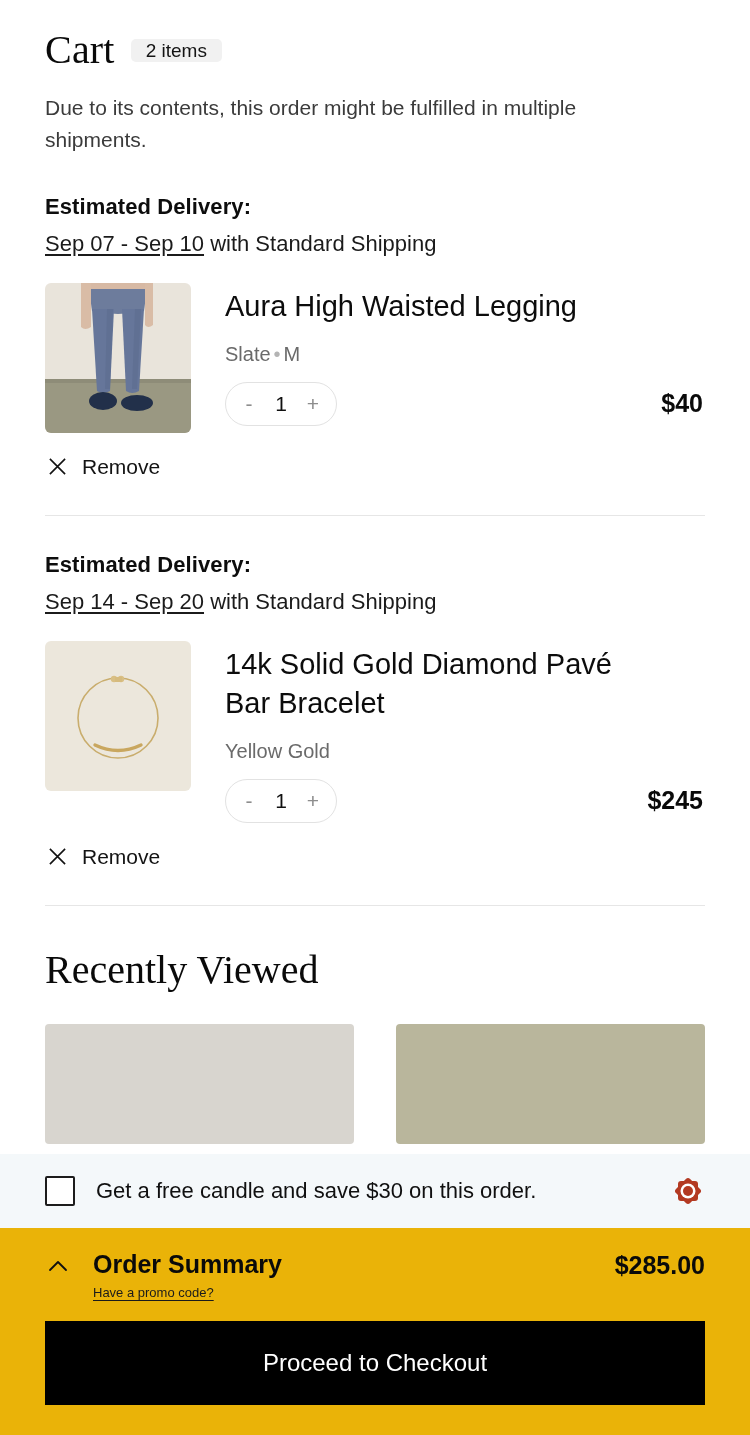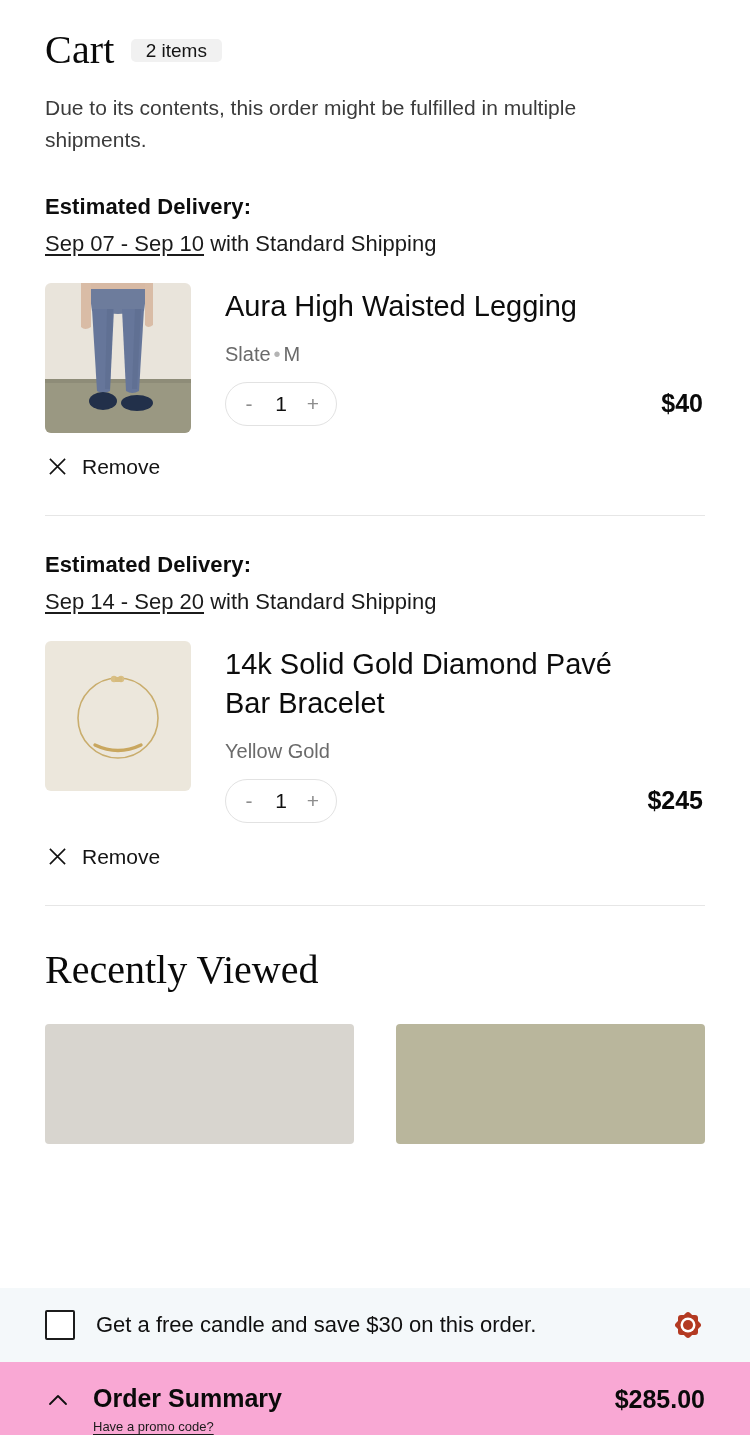--- a/index.html
+++ b/index.html
@@ -167,21 +167,21 @@
   .recent-card {
     flex: 1 1 0;
     height: 120px;
     border-radius: 4px;
   }
 
   
   .bottom {
     position: absolute;
     left: 0; right: 0; bottom: 0;
-    background: #f9a8d4;
+    background: #eab308;
   }
   .offer-bar {
     background: #f4f8fa;
     display: flex;
     align-items: center;
     padding: 20px 45px;
     gap: 21px;
   }
   .checkbox {
     width: 30px; height: 30px;
@@ -380,15 +380,16 @@
             <path d="M5 16 L13 8 L21 16" stroke="#101010" stroke-width="1.8" fill="none" stroke-linecap="round" stroke-linejoin="round"></path>
           </svg>
       </span>
       <div class="summary-mid">
         <div class="summary-title">Order Summary</div>
         <a class="promo" href="#">Have a promo code?</a>
       </div>
       <div class="summary-total">$285.00</div>
     </div>
 
+    <button class="checkout-btn">Proceed to Checkout</button>
   </div>
 
 </div>
 
 </body></html>

